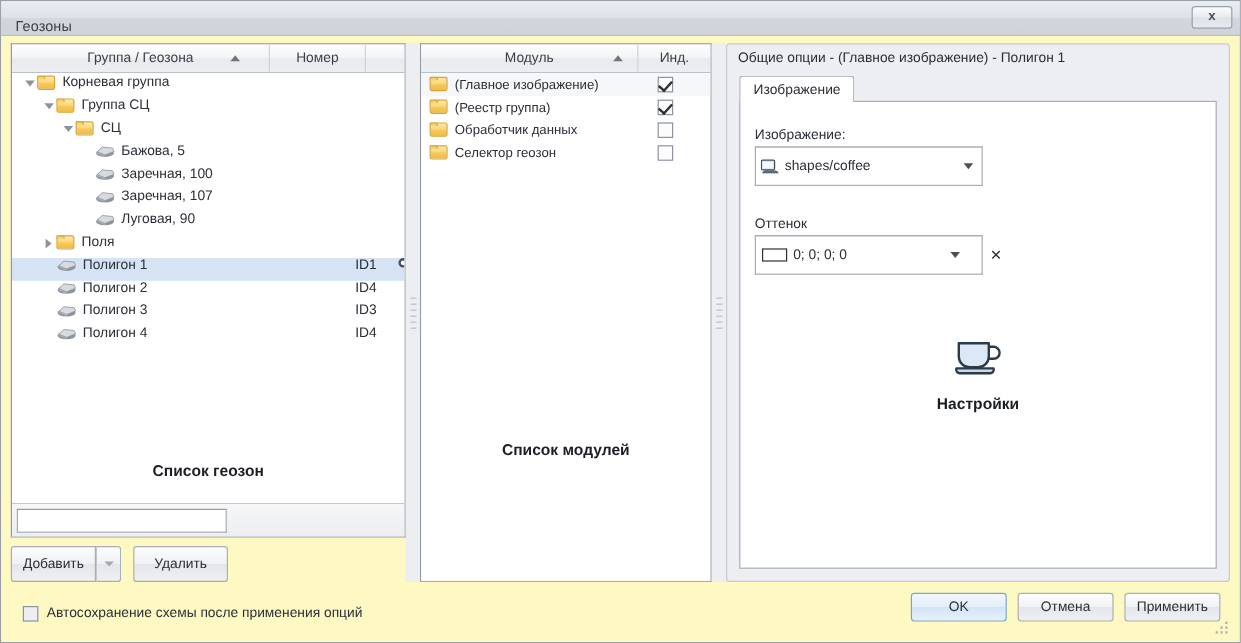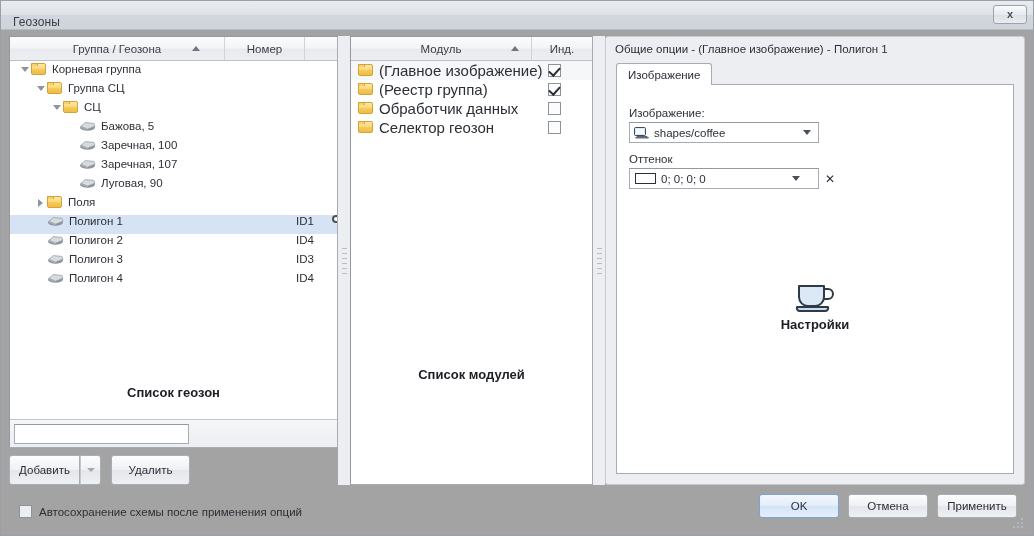--- a/index.html
+++ b/index.html
@@ -47,21 +47,21 @@
     border-radius: 3px;
     background: linear-gradient(to bottom, #fafbfc 0%, #e8eaee 50%, #dde0e6 51%, #e9ebef 100%);
     display: flex; align-items: center; justify-content: center;
     font-size: 11px; font-weight: bold; color: #4a5058;
     line-height: 1;
   }
 
   .window-body {
     flex: 1 1 auto;
     position: relative;
-    background: #a3a3a3;
+    background: #fef9c3;
     padding: 6px 8px 6px 8px;
     box-sizing: border-box;
     display: flex;
     flex-direction: column;
   }
 
   .main-area {
     position: relative;
     flex: 1 1 auto;
     display: flex;
@@ -317,21 +317,21 @@
   .mod-body {
     flex: 1 1 auto;
     background: #fff;
     overflow: hidden;
     position: relative;
   }
   .mrow {
     height: 19px;
     display: flex;
     align-items: center;
-    font-size: 15px;
+    font-size: 11px;
     color: #2b2f36;
     padding-left: 7px;
     box-sizing: border-box;
     position: relative;
   }
   .mrow.alt { background: #f6f7f9; }
   .mrow .mcheck {
     position: absolute;
     left: 197px;
     width: 13px; height: 13px;
@@ -409,30 +409,30 @@
     min-height: 0;
     padding: 22px 12px;
   }
 
   .field-label {
     font-size: 11.5px;
     color: #2b2f36;
     margin-bottom: 3px;
   }
   .combo {
-    width: 190px; height: 21px;
+    width: 190px; height: 33px;
     box-sizing: border-box;
     border: 1px solid #a6abb4;
     border-top-color: #9399a3;
     background: #fff;
     display: flex;
     align-items: center;
     padding-left: 4px;
     position: relative;
-    margin-bottom: 10px;
+    margin-bottom: 26px;
     font-size: 11.5px;
     color: #2b2f36;
   }
   .combo .cb-arrow {
     position: absolute;
     right: 7px;
     width: 0; height: 0;
     border-left: 4px solid transparent;
     border-right: 4px solid transparent;
     border-top: 5px solid #4a5058;
@@ -483,21 +483,21 @@
     flex: 0 0 auto;
     height: 44px;
     display: flex;
     align-items: center;
     padding-top: 8px;
     box-sizing: border-box;
     position: relative;
   }
   .chk-wrap {
     display: flex;
-    align-items: flex-end;
+    align-items: center;
     font-size: 11.5px;
     color: #2b2f36;
     margin-left: 10px;
   }
   .chk-box {
     width: 13px; height: 13px;
     box-sizing: border-box;
     border: 1px solid #8c939e;
     background: #eceef1;
     margin-right: 7px;
@@ -790,21 +790,21 @@
 
             <div class="caption-icon" style="top:195px">
               <span>
                 <svg width="44" height="34" viewBox="0 0 44 34">
                   <path d="M6 6 h25 v11 a9 9 0 0 1 -9 9 h-7 a9 9 0 0 1 -9 -9 z" fill="#dbe9f6" stroke="#2f3a48" stroke-width="2" stroke-linejoin="round"></path>
                   <path d="M31 9 h4 a5 5 0 0 1 0 10 h-4" fill="none" stroke="#2f3a48" stroke-width="2" stroke-linejoin="round"></path>
                   <path d="M4 27 h31 a3 3 0 0 1 -3 4 h-25 a3 3 0 0 1 -3 -4 z" fill="#c9dcee" stroke="#2f3a48" stroke-width="2" stroke-linejoin="round"></path>
                 </svg>
               </span>
             </div>
-            <div class="caption" style="top:232px">Настройки</div>
+            <div class="caption" style="top:244px">Настройки</div>
 
           </div>
         </div>
       </div>
 
     </div>
 
     <div class="footer">
       <div class="chk-wrap">
         <span class="chk-box"></span>

